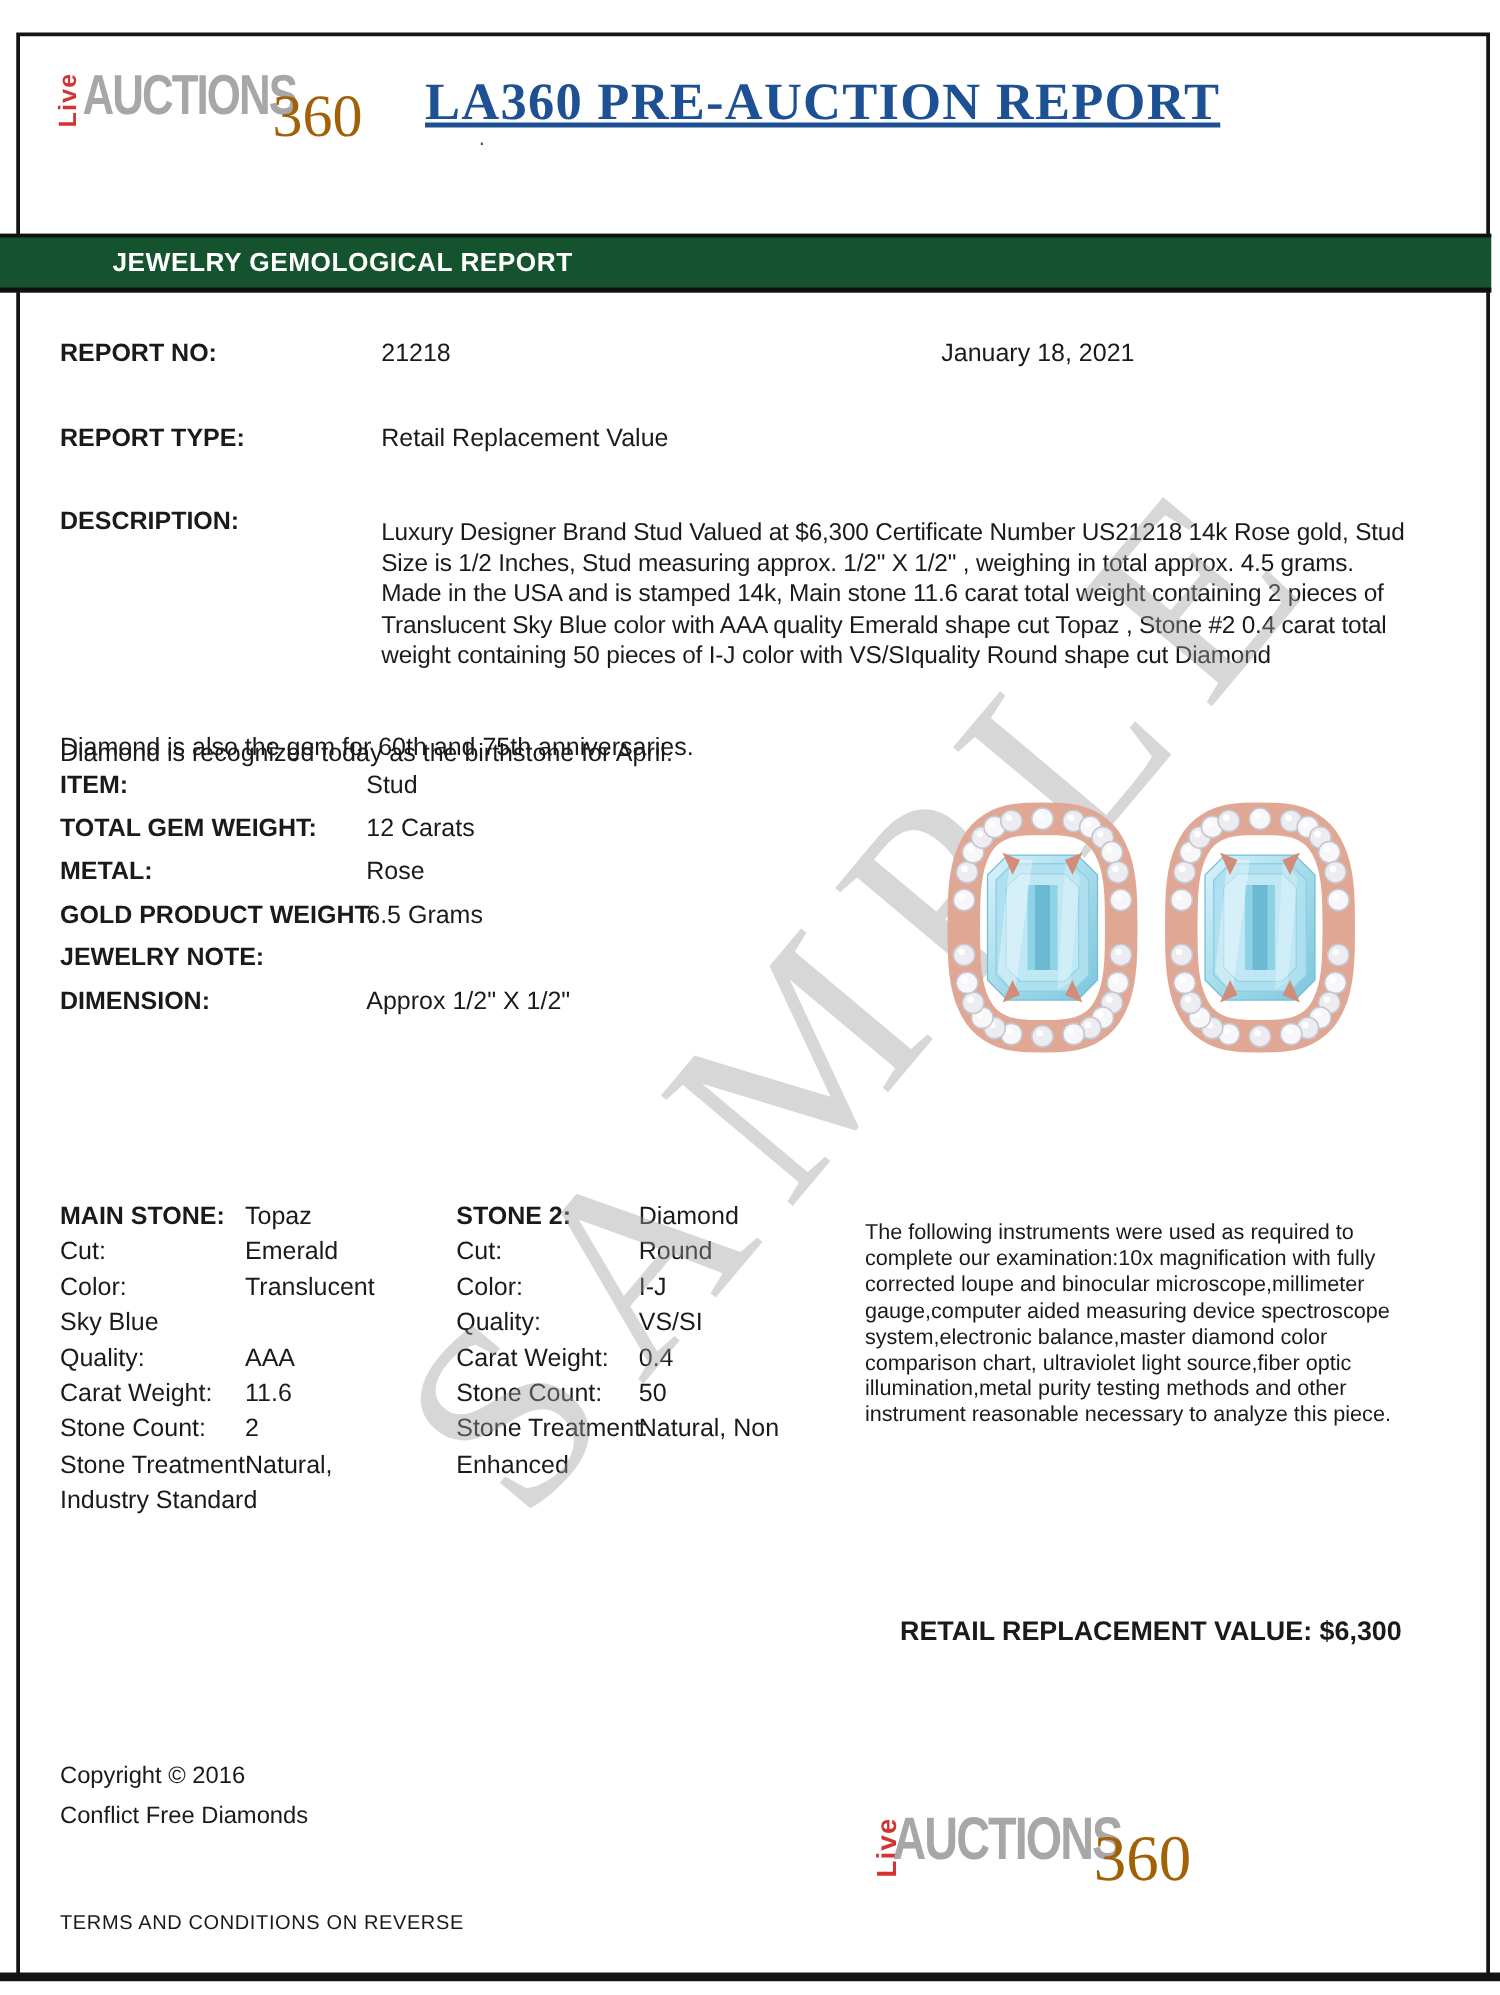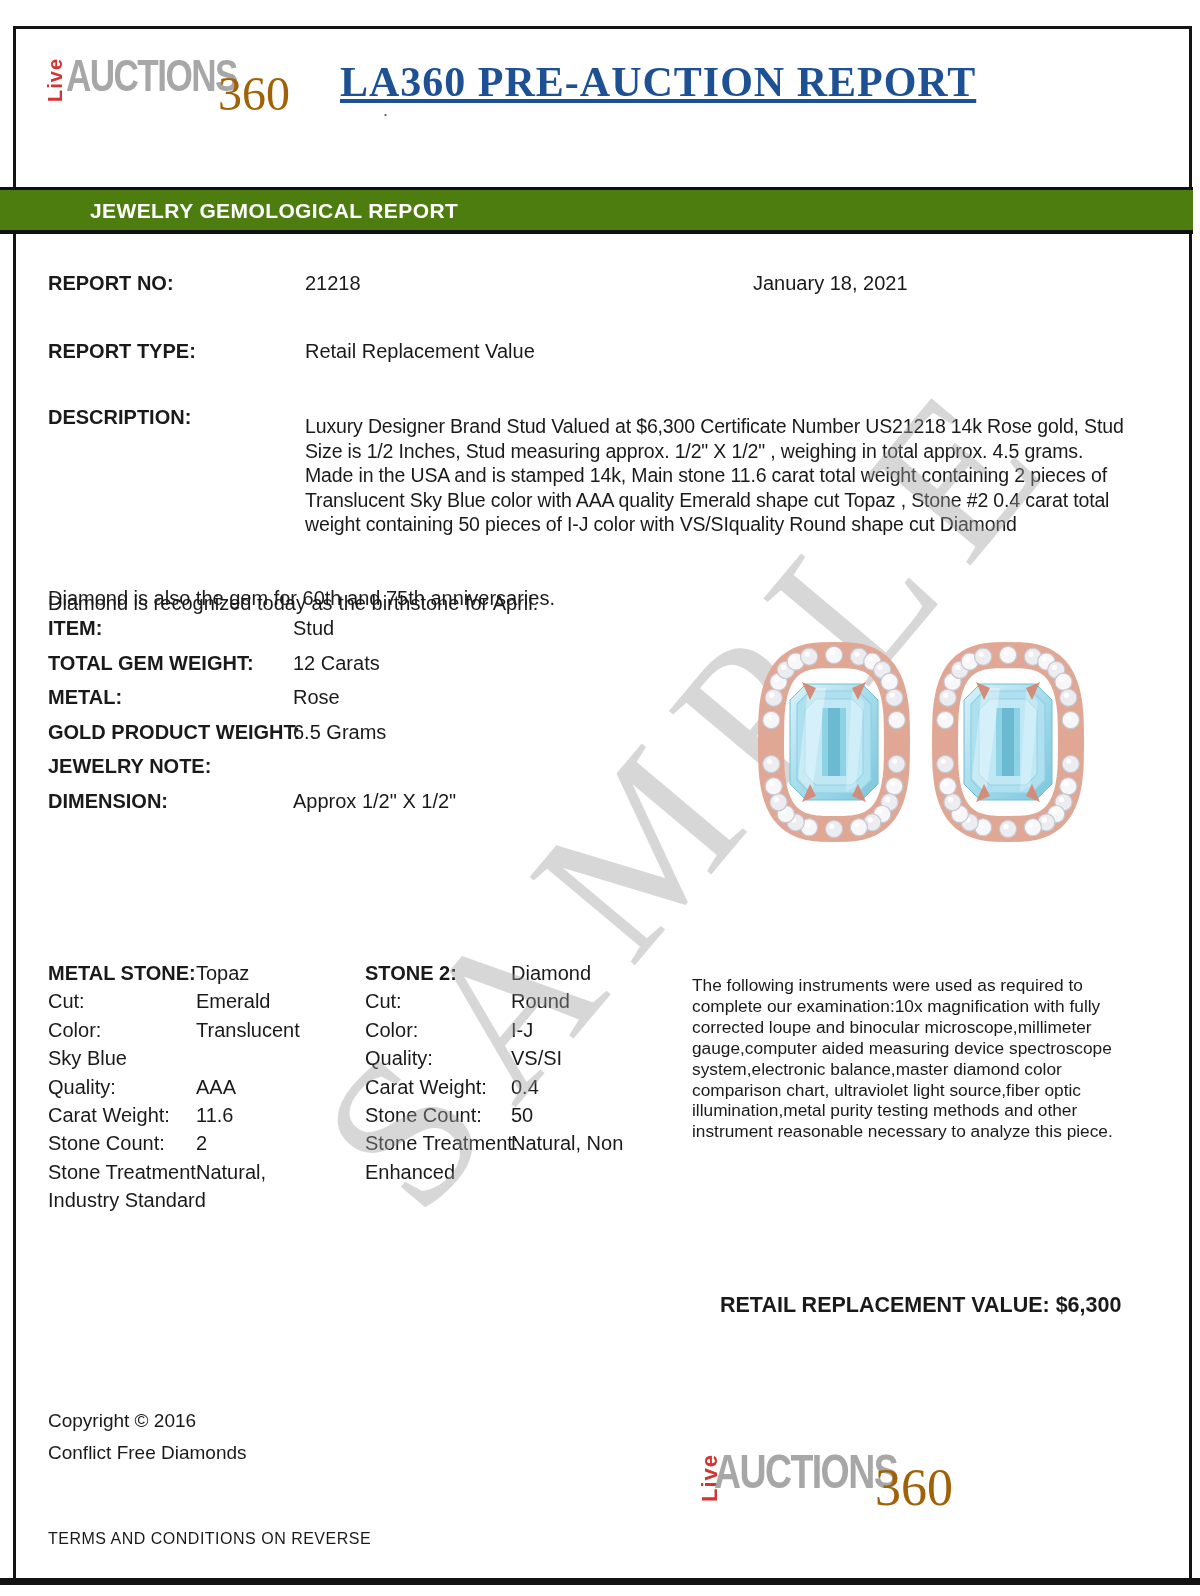--- a/index.html
+++ b/index.html
@@ -28,21 +28,21 @@
   .logo-top .num360{left:186px;top:66px;font-size:48px;}
   .logo-bottom .live{left:697px;top:1450px;height:52px;font-size:22px;}
   .logo-bottom .auctions{left:714px;top:1444px;font-size:48px;}
   .logo-bottom .num360{left:843px;top:1458px;font-size:52px;}
   .page-title{
     left:340px;top:58px;width:590px;font-family:"Liberation Serif",serif;
     font-size:42px;font-weight:600;color:#1e5193;letter-spacing:1px;white-space:nowrap;z-index:2;text-decoration:underline;
   }
   .title-dot{left:383px;top:100px;font-size:18px;color:#555;z-index:2;}
   .banner{
-    left:0;top:187px;width:1193px;height:40px;background:#4d7c0f;
+    left:0;top:187px;width:1193px;height:40px;background:#14532d;
     border-top:3px solid #101010;border-bottom:4px solid #101010;z-index:4;
   }
   .banner-text{
     position:absolute;left:90px;top:9px;color:#ffffff;font-weight:bold;
     font-size:21px;letter-spacing:0.4px;white-space:nowrap;
   }
   
   .lblb{font-weight:bold;font-size:20px;white-space:nowrap;}
   .val{font-size:20px;white-space:nowrap;}
   .desc-line{font-size:19.5px;line-height:24.6px;letter-spacing:-0.15px;white-space:nowrap;}
@@ -111,21 +111,21 @@
     <div>Rose</div>
   <div class="k">GOLD PRODUCT WEIGHT:</div>
     <div>6.5 Grams</div>
   <div class="k">JEWELRY NOTE:</div>
     <div></div>
   <div class="k">DIMENSION:</div>
     <div>Approx 1/2" X 1/2"</div>
 </div>
 
 <div class="abs stone-grid" style="left:48px;top:963px;grid-template-columns:148px auto;">
-  <div class="k hdr">METAL STONE:</div>
+  <div class="k hdr">MAIN STONE:</div>
     <div>Topaz</div>
   <div class="k">Cut:</div>
     <div>Emerald</div>
   <div class="k">Color:</div>
     <div>Translucent</div>
   <div class="k">Sky Blue</div>
     <div></div>
   <div class="k">Quality:</div>
     <div>AAA</div>
   <div class="k">Carat Weight:</div>

